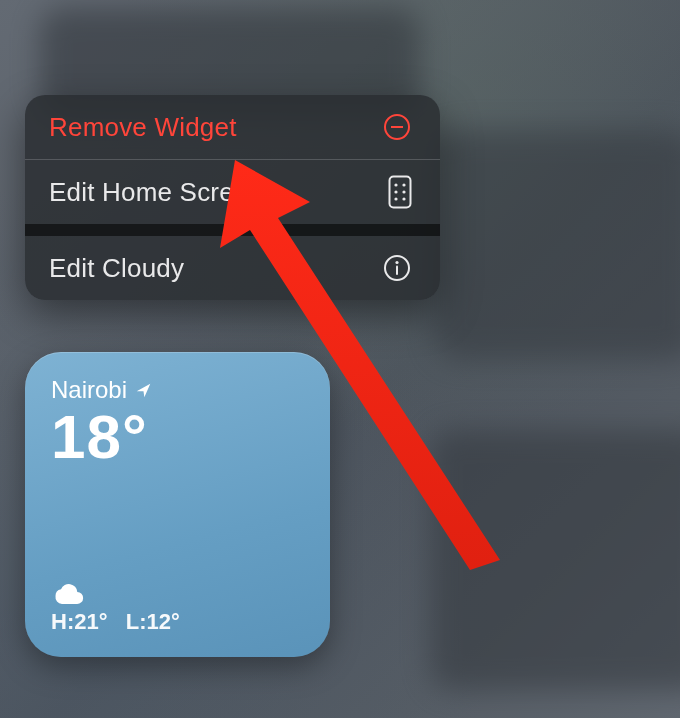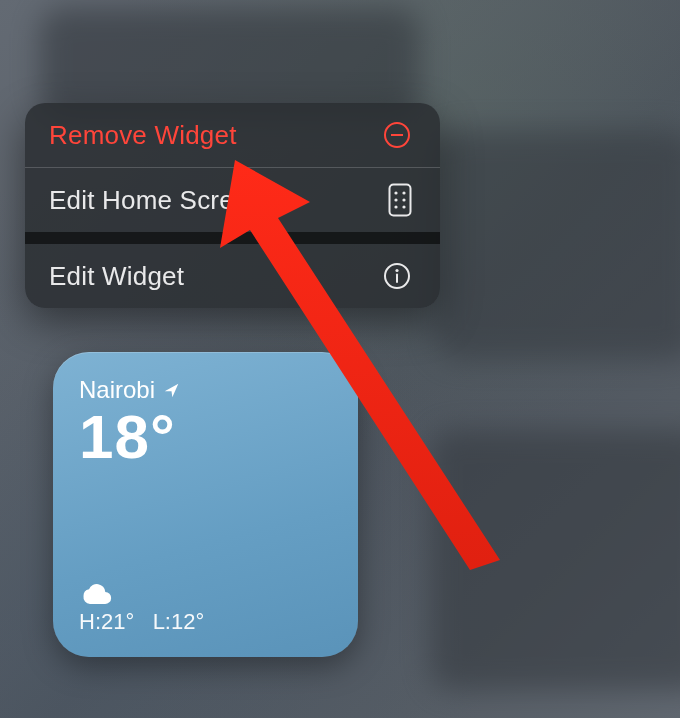--- a/index.html
+++ b/index.html
@@ -20,21 +20,21 @@
       opacity: .55;
     }
     .bb1 { left: 40px; top: 8px;  width: 380px; height: 110px; background:#2f343a; }
     .bb2 { left: 435px; top: 130px; width: 260px; height: 230px; background:#34393f; }
     .bb3 { left: 430px; top: 430px; width: 280px; height: 260px; background:#32373d; }
 
     
     .menu {
       position: absolute;
       left: 25px;
-      top: 103px;
+      top: 95px;
       width: 415px;
       border-radius: 20px;
       overflow: hidden;
       background: rgba(40,44,48,.82);
       box-shadow: 0 14px 40px rgba(0,0,0,.45);
     }
     .menu-item {
       display: flex;
       align-items: center;
       justify-content: space-between;
@@ -60,27 +60,26 @@
       top: 352px;
       width: 305px;
       height: 305px;
       border-radius: 36px;
       background: linear-gradient(165deg,#7eb2d3 0%, #659ec3 60%, #5a93b9 100%);
       box-shadow: 0 10px 30px rgba(0,0,0,.35), inset 0 1px 0 rgba(255,255,255,.18);
       color: #ffffff;
       padding: 24px 26px 22px 26px;
       display: flex;
       flex-direction: column;
-      margin-left: 28px;
     }
     .widget .loc-row { display:flex; align-items:center; gap:8px; font-size:24px; font-weight:500; }
     .widget .temp { font-size:62px; font-weight:700; line-height:1; margin-top:2px; letter-spacing:1px; }
     .widget .spacer { flex:1; }
     .widget .cond-row { font-size:22px; font-weight:400; margin-top:6px; }
-    .widget .hilo-row { font-size:22px; font-weight:400; opacity:.95; margin-top:2px; }
+    .widget .hilo-row { font-size:22px; font-weight:700; opacity:.95; margin-top:2px; }
     .cloud-glyph svg { display:block; }
 
     
     .arrow {
       position: absolute;
       left: 180px;
       top: 140px;
       width: 340px;
       height: 430px;
       pointer-events: none;
@@ -118,21 +117,21 @@
         <circle cx="16" cy="17" r="1.6" fill="currentColor" stroke="none"></circle>
         <circle cx="8" cy="24" r="1.6" fill="currentColor" stroke="none"></circle>
         <circle cx="16" cy="24" r="1.6" fill="currentColor" stroke="none"></circle>
       </svg>
     </span>
   </div>
 
   <div class="menu-gap"></div>
 
   <div class="menu-item">
-    <span>Edit Widget</span>
+    <span>Edit Cloudy</span>
     <span class="icon">
       <svg width="30" height="30" viewBox="0 0 30 30" fill="none" stroke="currentColor" stroke-width="2">
         <circle cx="15" cy="15" r="12"></circle>
         <circle cx="15" cy="9.5" r="1.6" fill="currentColor" stroke="none"></circle>
         <line x1="15" y1="13.5" x2="15" y2="21" stroke-linecap="round"></line>
       </svg>
     </span>
   </div>
 
 </div>

